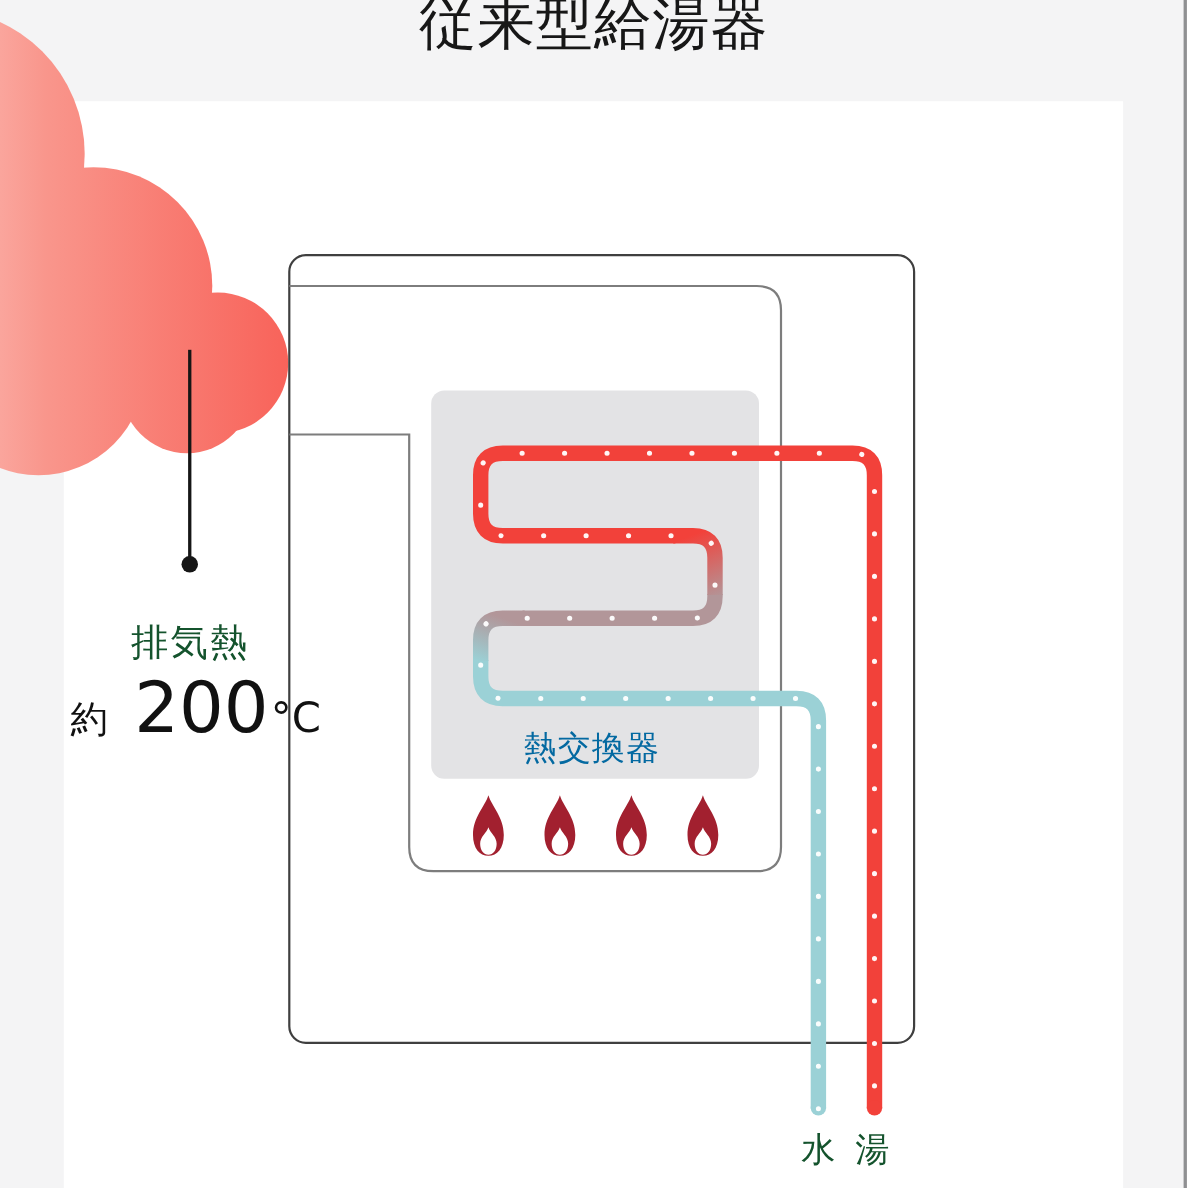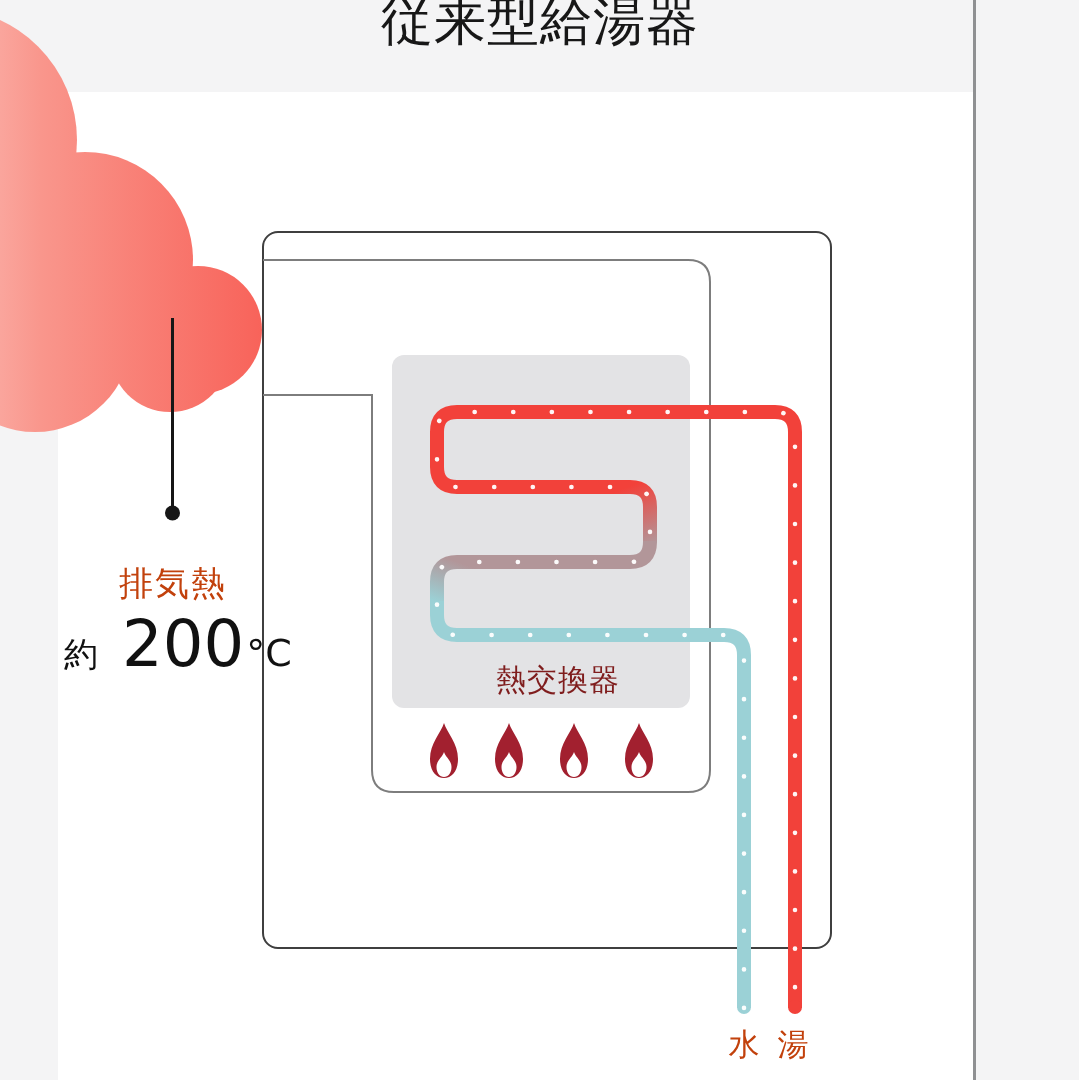--- a/index.html
+++ b/index.html
@@ -2,40 +2,40 @@
 <html><head>
 <meta charset="utf-8">
 <style>
   html,body{margin:0;padding:0;}
   body{
     width:1079px;height:1080px;
     background:#f4f4f5;
     font-family:"Liberation Sans","DejaVu Sans",sans-serif;
     position:relative;
   }
-  .screen{position:absolute;inset:0;width:976px;height:1080px;overflow:hidden;}
+  .screen{position:absolute;inset:0;width:1079px;height:1080px;overflow:hidden;}
   .card{
     position:absolute;left:58px;top:92px;width:963px;height:988px;
     background:#ffffff;
   }
   .title{
     position:absolute;left:540px;top:-13px;transform:translateX(-50%);
     font-size:52px;font-weight:500;color:#171717;letter-spacing:1px;white-space:nowrap;
   }
   svg.diagram{position:absolute;left:0;top:0;}
-  .lbl{position:absolute;color:#c2410c;white-space:nowrap;}
+  .lbl{position:absolute;color:#14532d;white-space:nowrap;}
   .exhaust-label{left:173px;top:561px;transform:translateX(-50%);font-size:34px;letter-spacing:2px;}
   .temp-row{
     left:64px;top:612px;display:flex;align-items:baseline;color:#111111;
     font-family:"DejaVu Sans","Liberation Sans",sans-serif;
   }
   .temp-prefix{font-size:34px;line-height:1;}
   .temp-value{font-size:64px;line-height:1;letter-spacing:0px;margin-left:24px;}
   .temp-unit{font-size:38px;line-height:1;margin-left:2px;}
-  .hx-label{left:558px;top:660px;transform:translateX(-50%);font-size:30px;letter-spacing:1px;color:#7f1d1d;}
+  .hx-label{left:538px;top:660px;transform:translateX(-50%);font-size:30px;letter-spacing:1px;color:#0369a1;}
   .water-label{left:744px;top:1024px;transform:translateX(-50%);font-size:31px;}
   .hot-label{left:793px;top:1024px;transform:translateX(-50%);font-size:31px;}
   .window-edge{position:absolute;right:0;top:0;width:3px;height:1080px;background:#8f9092;}
 </style>
 </head>
 <body>
 
 <div class="screen">
 
   <div class="card"></div>

